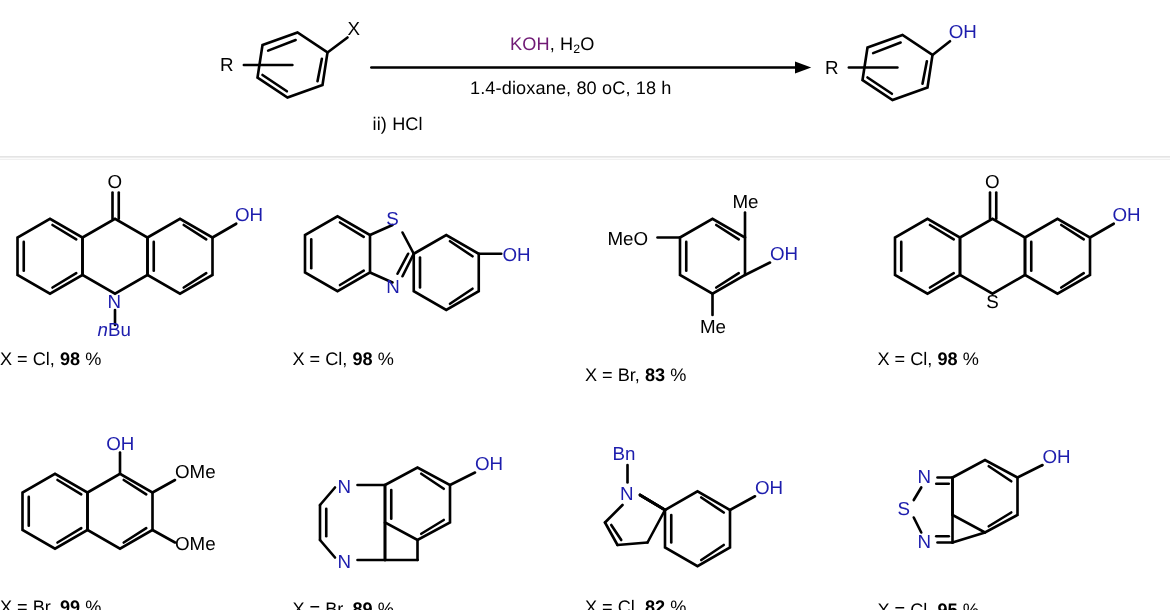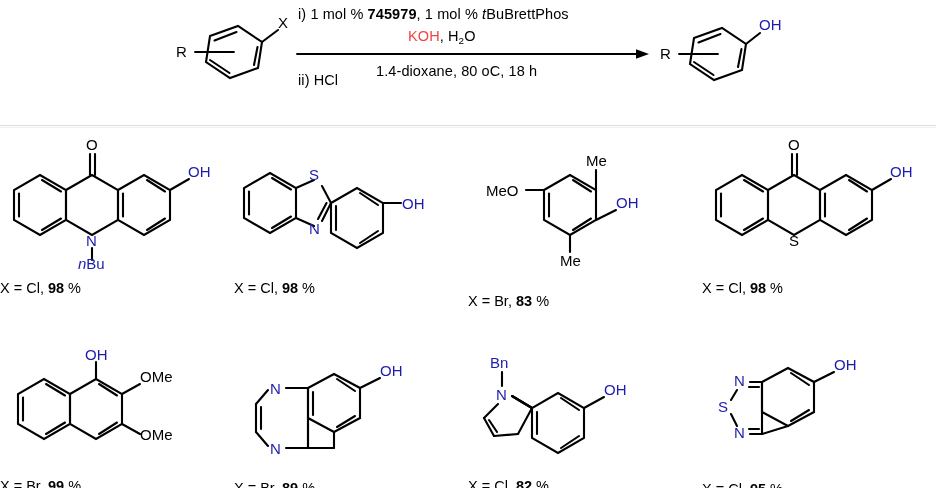--- a/index.html
+++ b/index.html
@@ -12,24 +12,24 @@
 
   
   .scheme{position:absolute;left:0;top:0;width:936px;height:126px;}
   .divider{position:absolute;left:0;top:125px;width:936px;height:1px;background:#dcdcdc;}
   .divider2{position:absolute;left:0;top:127px;width:936px;height:1px;background:#f0f0f0;}
 
   .cond{position:absolute;white-space:nowrap;font-size:14.5px;letter-spacing:0.1px;}
   .cond.line1{left:298px;top:6px;}
   .cond.line2{left:408px;top:28px;}
   .cond.line3{left:376px;top:63px;}
-  .cond.line4{left:298px;top:72px;}
+  .cond.line4{left:298px;top:92px;}
   .b{font-weight:bold;}
   .it{font-style:italic;}
-  .blue{color:#ef4444;}
+  .blue{color:#701a75;}
   sub{font-size:0.68em;vertical-align:-0.28em;}
 
   
   .grid{position:absolute;left:0;top:128px;width:936px;height:360px;}
   .cell{position:absolute;width:234px;}
   .struct{position:absolute;left:0;top:0;width:234px;}
   .caption{position:absolute;width:234px;font-size:14.5px;white-space:nowrap;}
 
   svg{display:block;overflow:visible;}
   .bond{stroke:#000;stroke-width:2.1;fill:none;stroke-linecap:round;}
@@ -51,23 +51,20 @@
       <line class="bond" x1="81.5" y1="33" x2="78" y2="51"></line>
       <line class="bond" x1="53.5" y1="59" x2="34" y2="46"></line>
 
       <line class="bondthin" x1="19" y1="38" x2="58" y2="38"></line>
       <text class="atomk" x="0" y="43">R</text>
 
       <line class="bond" x1="86" y1="28" x2="102" y2="16"></line>
       <text class="atomk" x="102" y="14">X</text>
     </svg>
 
-    <div class="cond line1">
-      <span>i) 1 mol % </span><span class="b">745979</span><span>, 1 mol % </span><span class="it">t</span><span>BuBrettPhos</span>
-    </div>
 
     <div class="cond line2">
       <span class="blue">KOH</span><span>, H</span><sub>2</sub><span>O</span>
     </div>
 
     <svg style="position:absolute;left:296px;top:46px;" width="356" height="16" viewBox="0 0 356 16">
       <line class="bondthin" x1="1" y1="8" x2="344" y2="8" stroke-width="1.7"></line>
       <polygon points="340,3.2 353,8 340,12.8" fill="#000"></polygon>
     </svg>
 

